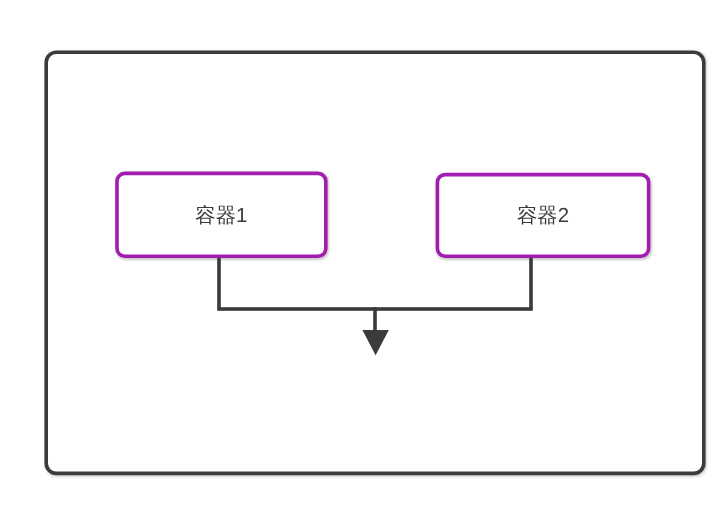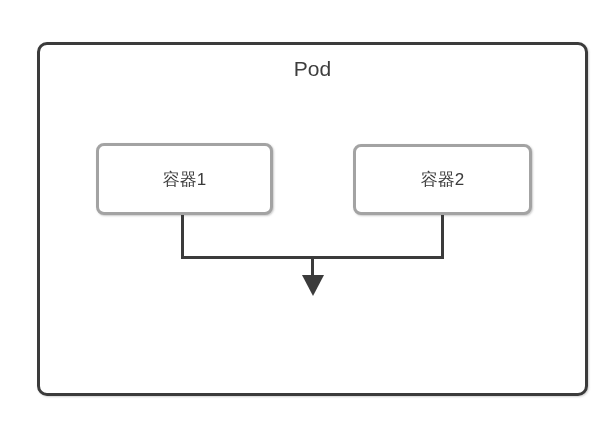--- a/index.html
+++ b/index.html
@@ -34,36 +34,36 @@
     top: 56px;
     width: 551px;
     text-align: center;
     font-size: 21px;
     line-height: 26px;
     color: #3d3d3d;
   }
   
   .node {
     position: absolute;
-    border: 3px solid #a3a3a3;
+    border: 3px solid #a21caf;
     border-radius: 8px;
     background: #ffffff;
     display: flex;
     align-items: center;
     justify-content: center;
     box-shadow: 1px 1px 2px rgba(80,80,80,0.3);
     box-sizing: content-box;
   }
   .node .label {
     font-size: 17px;
     color: #3a3a3a;
     white-space: nowrap;
   }
   .node-c1 { left: 96px;  top: 143px; width: 171px; height: 66px; }
-  .node-c2 { left: 353px; top: 144px; width: 173px; height: 65px; }
+  .node-c2 { left: 363px; top: 144px; width: 173px; height: 65px; }
   .node-pause { left: 153px; top: 296px; width: 309px; height: 48px; }
   .node-pause .label { font-size: 18px; }
   
   .line {
     position: absolute;
     background: #3b3b3b;
   }
   .line-v1 { left: 181px; top: 215px; width: 3px; height: 42px; }
   .line-v2 { left: 441px; top: 215px; width: 3px; height: 42px; }
   .line-h  { left: 181px; top: 256px; width: 263px; height: 3px; }
@@ -79,21 +79,20 @@
     border-top: 21px solid #3b3b3b;
   }
 </style>
 </head>
 <body>
 
 <div class="canvas">
 
   <div class="pod-box"></div>
 
-  <div class="pod-title">Pod</div>
 
   <div class="node node-c1">
     <span class="label">容器1</span>
   </div>
 
   <div class="node node-c2">
     <span class="label">容器2</span>
   </div>
 
   <div class="line line-v1"></div>

